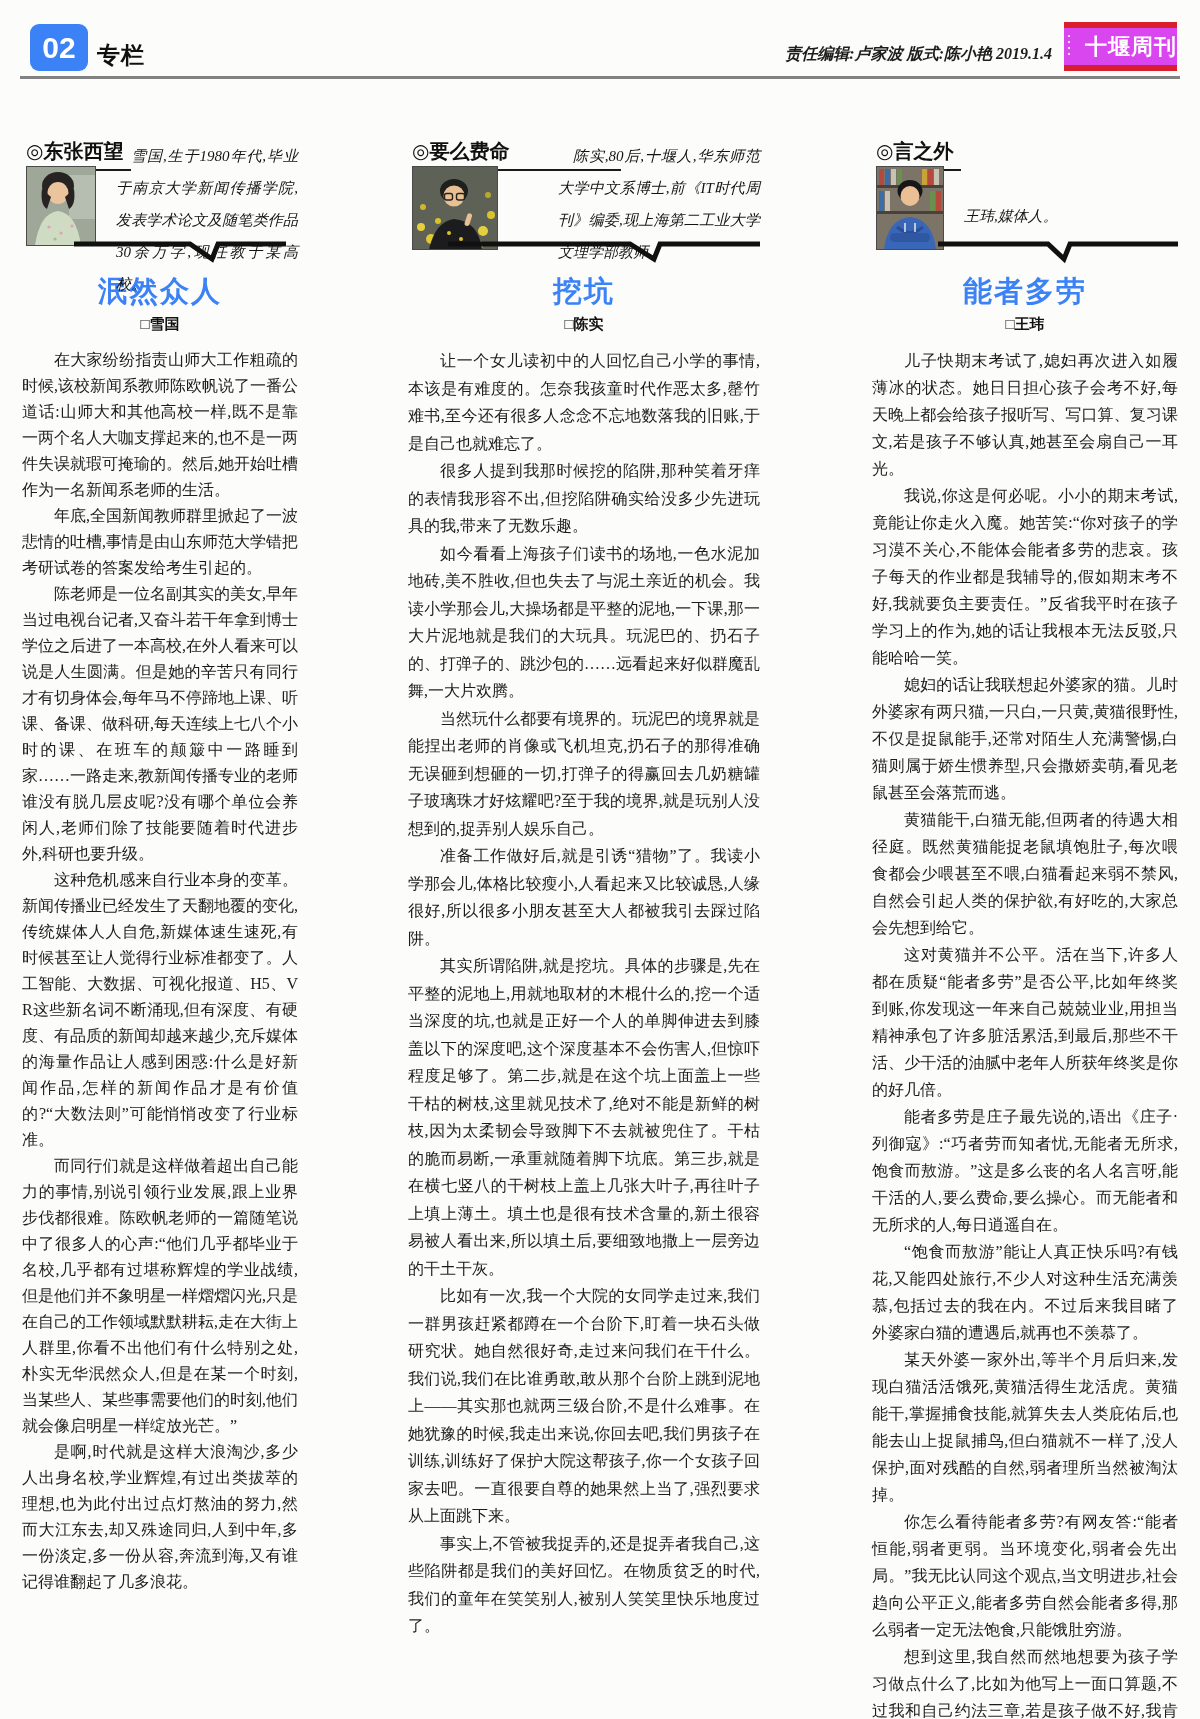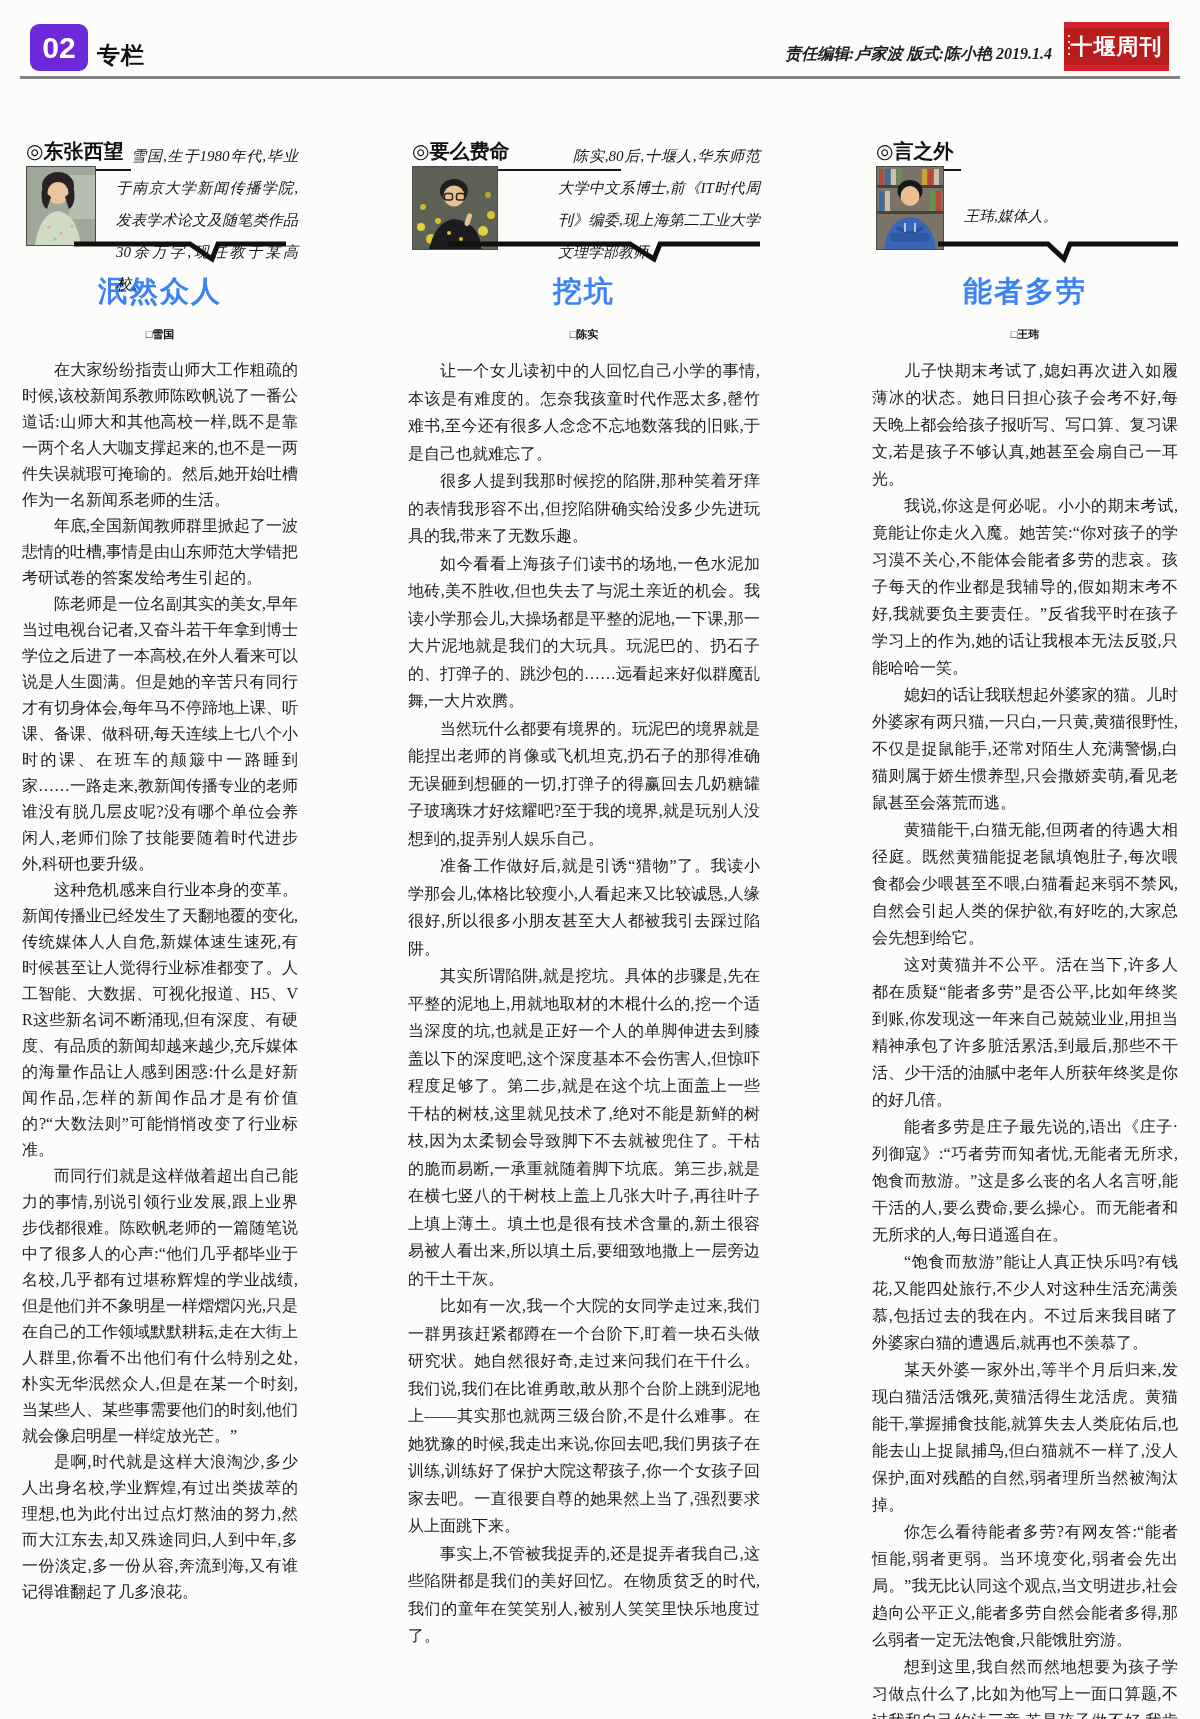--- a/index.html
+++ b/index.html
@@ -1,28 +1,28 @@
 <!DOCTYPE html>
 <html><head>
 <meta charset="utf-8">
 <style>
   *{margin:0;padding:0;box-sizing:border-box}
   html,body{background:#fcfcfa}
   body{width:1200px;height:1719px;position:relative;overflow:hidden;
        font-family:"Liberation Serif","DejaVu Serif",serif;color:#1c1c1c}
   .header{position:absolute;left:0;top:0;width:1200px;height:80px}
-  .pagenum{position:absolute;left:30px;top:24px;width:58px;height:47px;background:#6d28d9;
+  .pagenum{position:absolute;left:30px;top:24px;width:58px;height:47px;background:#3b82f6;
            border-radius:9px;color:#fff;font-family:"Liberation Sans","DejaVu Sans",sans-serif;
            font-weight:bold;font-size:30px;display:flex;align-items:center;justify-content:center}
   .section-name{position:absolute;left:97px;top:40px;font-family:"Liberation Sans","DejaVu Sans",sans-serif;
            font-weight:bold;font-size:23px;color:#101010;letter-spacing:1px}
   .editor-line{position:absolute;right:148px;top:44px;font-size:16px;font-weight:bold;font-style:italic;color:#1d1d1d}
-  .masthead{position:absolute;left:1064px;top:22px;width:105px;height:49px;background:#b91c1c;
+  .masthead{position:absolute;left:1064px;top:22px;width:113px;height:49px;background:#d946ef;
            border-top:6px solid #d81f2e;border-bottom:6px solid #d81f2e;display:flex;align-items:center;
-           justify-content:center;color:#fff;font-family:"Liberation Sans","DejaVu Sans",sans-serif;
+           justify-content:flex-end;color:#fff;font-family:"Liberation Sans","DejaVu Sans",sans-serif;
            font-weight:bold;font-size:22px;letter-spacing:1px}
   .masthead .mini{position:absolute;left:4px;top:7px;display:flex;flex-direction:column;gap:4px}
   .masthead .mini i{display:block;width:2px;height:2px;background:rgba(255,255,255,.85)}
   .rule{position:absolute;left:20px;top:76px;width:1160px;border-top:3px solid #828282}
 
   .col{position:absolute;top:80px}
   .col1{left:22px;width:276px}
   .col2{left:408px;width:352px}
   .col3{left:872px;width:306px}
 
@@ -35,21 +35,21 @@
   .photo svg{display:block}
   .bio-text{position:absolute;top:2px;right:0;font-style:italic;font-size:15px;line-height:32px;
             text-indent:1em;color:#141414;text-align:justify;word-break:break-all}
   .col1 .bio-text{left:94px}
   .col2 .bio-text{left:150px}
   .col3 .bio-text{left:92px;top:62px;text-indent:0}
   .bubble{position:absolute;left:0;top:102px;width:100%;height:24px;overflow:visible}
 
   .title{margin-top:8px;text-align:center;font-family:"Liberation Sans","DejaVu Sans",sans-serif;
          font-weight:bold;font-size:29px;line-height:34px;color:#3b82f6;letter-spacing:2px}
-  .author{margin-top:16px;text-align:center;font-weight:bold;font-size:11px;line-height:20px;color:#111}
+  .author{margin-top:6px;text-align:center;font-weight:bold;font-size:15px;line-height:20px;color:#111}
   .body-text{margin-top:13px;font-size:16px;text-align:justify;word-break:break-all}
   .body-text p{text-indent:2em;line-height:26px}
   .col2 .body-text p{line-height:27.5px}
   .col3 .body-text p{line-height:27px}
 </style>
 </head>
 <body>
 
 <div class="header">
   <div class="pagenum">02</div>

